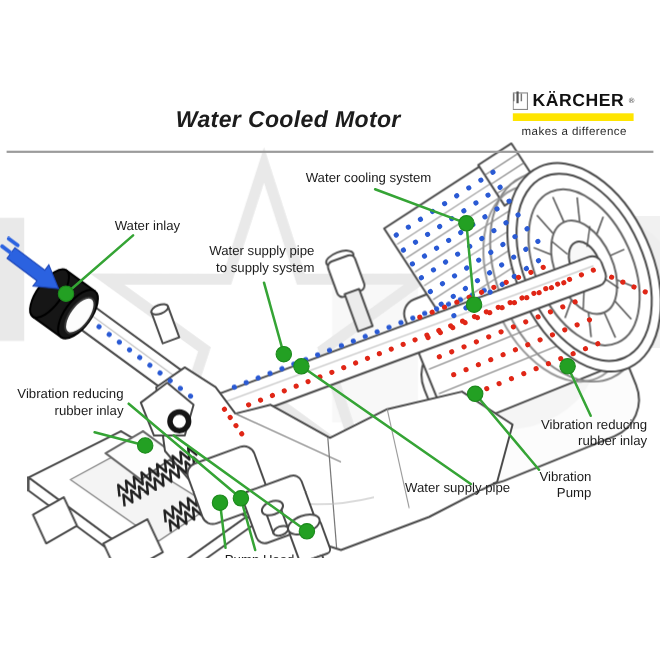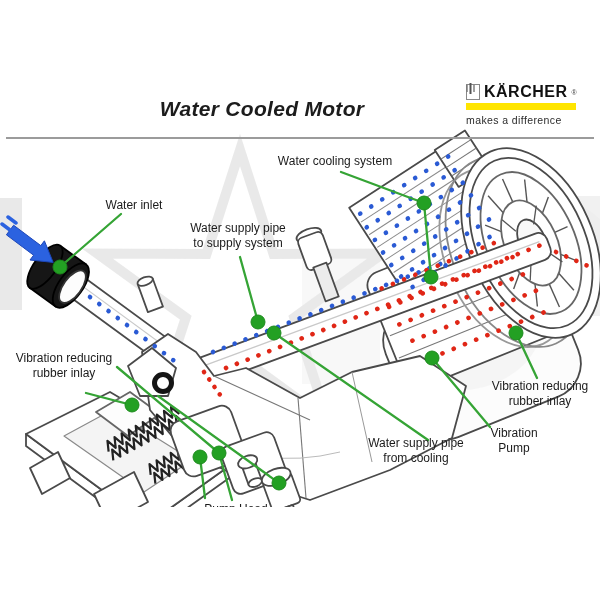--- a/index.html
+++ b/index.html
@@ -8,25 +8,25 @@
   svg{position:absolute;left:0;top:0;}
   .title{position:absolute;left:262px;top:97px;transform:translateX(-50%);
          font-style:italic;font-weight:bold;font-size:21px;color:#1c1c1c;letter-spacing:.3px;white-space:nowrap;}
   .brand{position:absolute;left:466px;top:83px;width:112px;}
   .brand-row{display:flex;align-items:center;gap:4px;}
   .brand-icon{width:14px;height:16px;border:1.5px solid #888;display:inline-flex;
               align-items:center;justify-content:center;background:#fff;box-sizing:border-box;}
   .brand-name{font-weight:bold;font-size:16px;color:#111;letter-spacing:.5px;}
   .brand-reg{font-size:7px;color:#444;vertical-align:top;}
   .brand-bar{height:7px;background:#FFE500;margin-top:2px;width:110px;}
-  .brand-tagline{font-size:10.5px;color:#2b2b2b;margin-top:4px;text-align:left;letter-spacing:.4px;}
+  .brand-tagline{font-size:10.5px;color:#2b2b2b;margin-top:4px;text-align:center;letter-spacing:.4px;}
   .divider{position:absolute;left:6px;top:137px;width:588px;border-top:2px solid #9b9b9b;}
   .lbl{position:absolute;transform:translateX(-50%);font-weight:normal;font-size:12px;
        color:#1b1b1b;text-align:center;line-height:1.28;white-space:nowrap;}
-  .lbl span{display:block;}
+  .lbl span{display:block;text-align:right;}
 </style>
 </head>
 <body>
 
 <div id="stage">
 
   <svg width="600" height="600" viewBox="0 0 600 600">
 
     <g opacity="0.85">
       <rect x="0" y="198" width="22" height="112" fill="#e5e5e5"></rect>
@@ -261,21 +261,21 @@
       <sup class="brand-reg">®</sup>
     </div>
     <div class="brand-bar"></div>
     <div class="brand-tagline">makes a difference</div>
   </div>
 
   <div class="divider"></div>
 
   <div class="lbl" style="left:335px;top:154px">Water cooling system</div>
 
-  <div class="lbl" style="left:134px;top:198px">Water inlet</div>
+  <div class="lbl" style="left:134px;top:198px">Water inlay</div>
 
   <div class="lbl" style="left:238px;top:221px">
     <span>Water supply pipe</span>
     <span>to supply system</span>
   </div>
 
   <div class="lbl" style="left:64px;top:351px">
     <span>Vibration reducing</span>
     <span>rubber inlay</span>
   </div>
@@ -285,18 +285,17 @@
     <span>rubber inlay</span>
   </div>
 
   <div class="lbl" style="left:514px;top:426px">
     <span>Vibration</span>
     <span>Pump</span>
   </div>
 
   <div class="lbl" style="left:416px;top:436px">
     <span>Water supply pipe</span>
-    <span>from cooling</span>
   </div>
 
   <div class="lbl" style="left:236px;top:502px">Pump Head</div>
 
 </div>
 
 </body></html>

